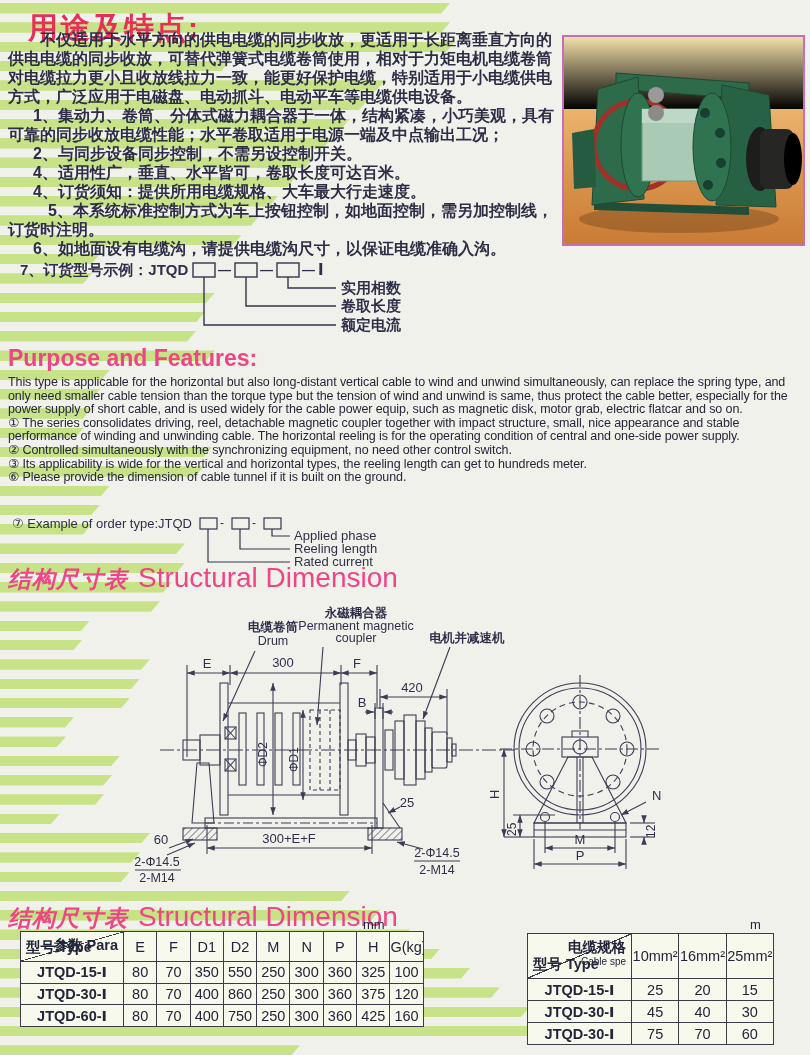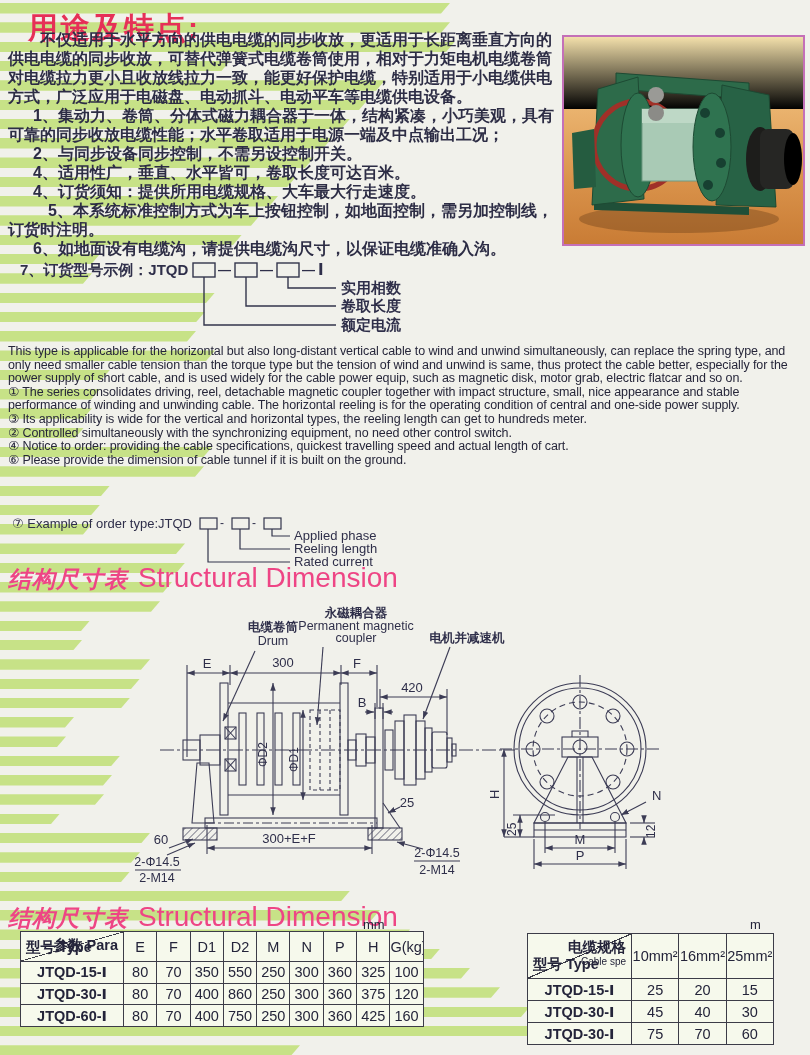--- a/index.html
+++ b/index.html
@@ -168,25 +168,25 @@
       <rect x="196" y="92" width="34" height="60" rx="8" fill="#262624"></rect>
       <ellipse cx="229" cy="122" rx="9" ry="26" fill="#17171
 5"></ellipse>
       <circle cx="92" cy="58" r="8" fill="#9a9a96"></circle>
       <circle cx="92" cy="76" r="8" fill="#8b8b87"></circle>
       <polygon points="8,96 30,92 32,150 10,152" fill="#255c40"></polygon>
     </svg>
   </div>
 
   <div class="layer" id="en-block">
+    <h2>Purpose and Features:</h2>
     <p>This type is applicable for the horizontal but also long-distant vertical cable to wind and unwind simultaneously, can replace the spring type, and only need smaller cable tension than the torque type but the tension of wind and unwind is same, thus protect the cable better, especially for the power supply of short cable, and is used widely for the cable power equip, such as magnetic disk, motor grab, electric flatcar and so on.</p>
     <p>① The series consolidates driving, reel, detachable magnetic coupler together with impact structure, small, nice appearance and stable performance of winding and unwinding cable. The horizontal reeling is for the operating condition of central and one-side power supply.</p>
+    <p>② Controlled simultaneously with the synchronizing equipment, no need other control switch.</p>
     <p>③ Its applicability is wide for the vertical and horizontal types, the reeling length can get to hundreds meter.</p>
-    <p>② Controlled simultaneously with the synchronizing equipment, no need other control switch.</p>
-    <p>④ Notice to order: providing the cable specifications, quickest travelling speed and actual length of cart.</p>
     <p>⑥ Please provide the dimension of cable tunnel if it is built on the ground.</p>
   </div>
 
   <svg class="svg-abs" style="left:8px;top:512px;" width="430" height="56" viewBox="0 0 430 56">
     <g stroke="#33354c" stroke-width="1.2" fill="none">
       <rect x="192" y="6" width="17" height="11"></rect>
       <rect x="224" y="6" width="17" height="11"></rect>
       <rect x="256" y="6" width="17" height="11"></rect>
       <polyline points="264,17 264,24 282,24"></polyline>
       <polyline points="232,17 232,37 282,37"></polyline>

